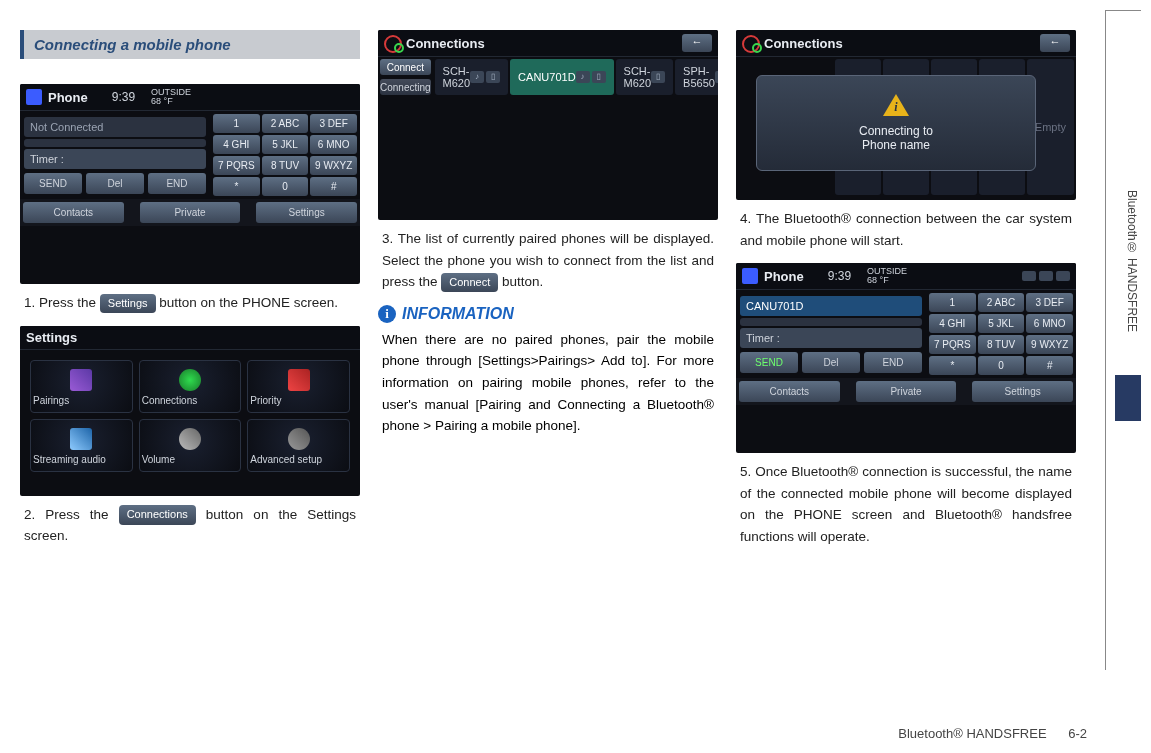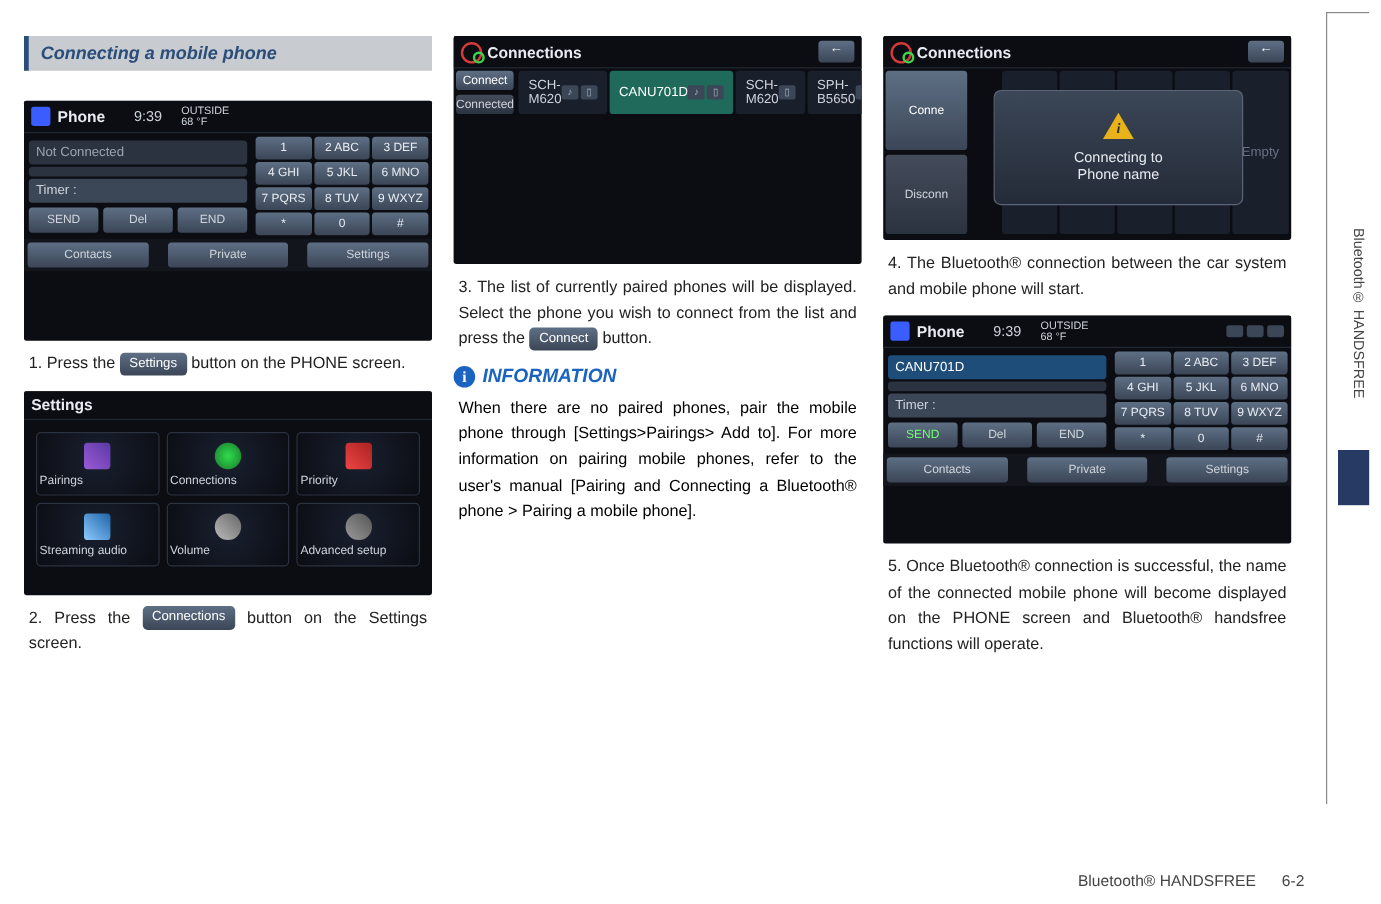--- a/index.html
+++ b/index.html
@@ -278,21 +278,21 @@
 
     <div class="shot shot3">
       <div class="titlebar">
         <span class="tb-icon conn"></span>
         <span class="tb-title">Connections</span>
         <span class="tb-back">←</span>
       </div>
       <div class="conn-body">
         <div class="conn-side">
           <div class="sbtn active">Connect</div>
-          <div class="sbtn">Connected</div>
+          <div class="sbtn">Connecting</div>
         </div>
         <div class="conn-list">
           <div class="conn-row">
               <span>SCH-M620</span>
               <span class="ind">
                 <span>♪</span>
                 <span>▯</span>
               </span>
             </div>
           <div class="conn-row sel">
@@ -334,24 +334,20 @@
 
   <div class="col">
 
     <div class="shot shot4">
       <div class="titlebar">
         <span class="tb-icon conn"></span>
         <span class="tb-title">Connections</span>
         <span class="tb-back">←</span>
       </div>
       <div class="conn-body">
-        <div class="conn-side">
-          <div class="sbtn active">Conne</div>
-          <div class="sbtn">Disconn</div>
-        </div>
         <div class="conn-list modal-wrap">
           <div class="conn-row">
               <span class="ind">
                 <span>♪</span>
                 <span>▯</span>
               </span>
             </div>
           <div class="conn-row">
               <span class="ind">
                 <span>♪</span>

